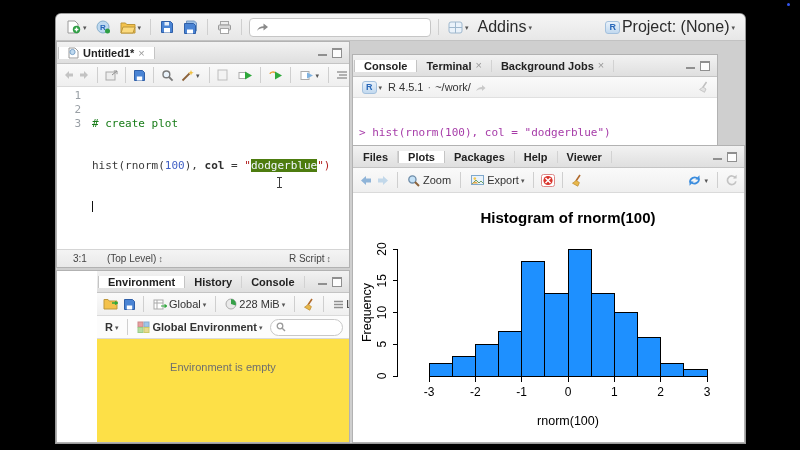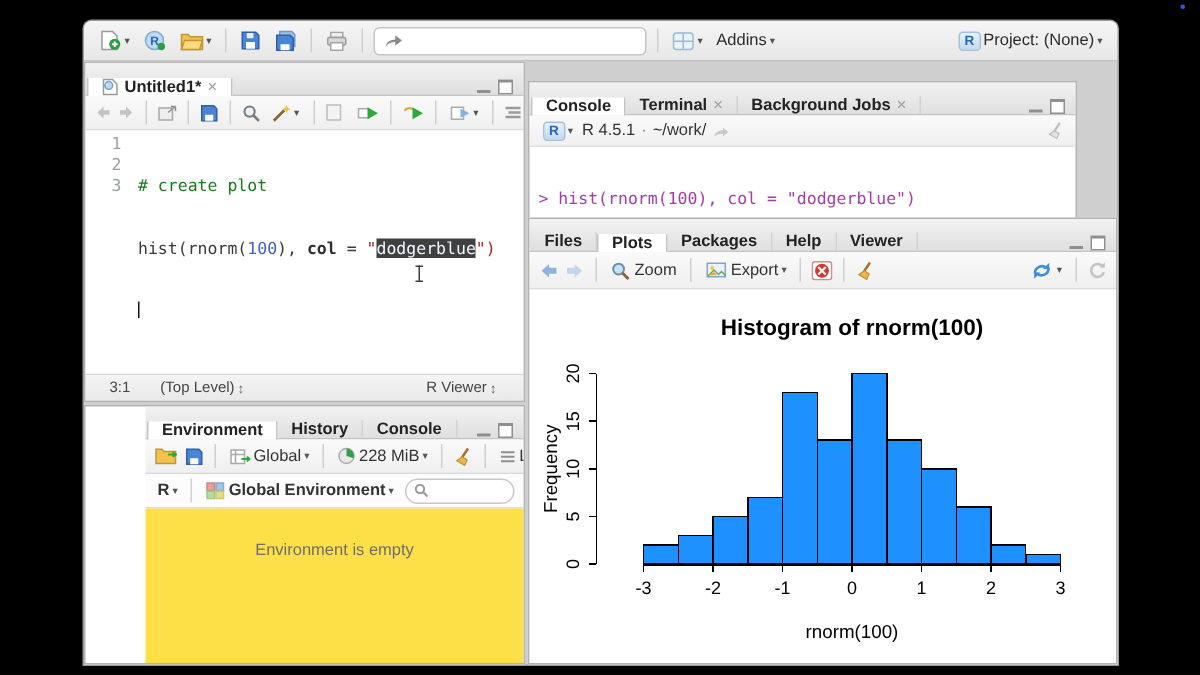--- a/index.html
+++ b/index.html
@@ -12,55 +12,55 @@
            background:linear-gradient(#F5F5F5,#E7E7E7);border-bottom:1px solid #C2C2C2;
            border-radius:5px 5px 0 0;display:flex;align-items:center;padding:0 8px;gap:5px;}
   .vsep{width:1px;height:16px;background:#CFCFCF;margin:0 2px;flex:none;}
   .tbtn{display:flex;align-items:center;gap:2px;padding:1px 2px;border-radius:3px;flex:none;}
   .caret{font-size:7px;color:#555;line-height:1;}
   .gotobox{display:flex;align-items:center;gap:4px;background:#fff;border:1px solid #C6C6C6;
            border-radius:4px;height:17px;width:168px;padding:0 6px;flex:none;}
   .gotobox input{border:none;outline:none;font-size:11px;width:100%;background:transparent;
                  font-family:"Liberation Sans",sans-serif;color:#333;}
   .gotobox input::placeholder{color:#8F8F8F;}
-  .lbl{font-size:11px;color:#2b2b2b;}
+  .lbl{font-size:16px;color:#2b2b2b;}
   .spacer{flex:1;}
   .r-badge{display:inline-block;color:#2766B8;background:linear-gradient(#E8F1FA,#C2D9EF);
            border:1px solid #A3C0DD;border-radius:3px;font-weight:bold;font-size:9px;
            padding:0 3px;line-height:11px;}
   
   .pane{position:absolute;background:#fff;border:1px solid #B2B2B2;box-sizing:border-box;
         display:flex;flex-direction:column;overflow:hidden;}
   #pane-source{left:0;top:27px;width:294px;height:227px;}
   #pane-env{left:0;top:256px;width:294px;height:173px;padding-left:40px;}
   #pane-console{left:296px;top:40px;width:366px;height:102px;}
   #pane-plots{left:296px;top:131px;width:393px;height:298px;}
   .tabbar{height:21px;flex:none;background:linear-gradient(#F2F2F2,#DFDFDF);
-          border-bottom:1px solid #C4C4C4;display:flex;align-items:flex-end;padding-left:1px;}
+          border-bottom:1px solid #C4C4C4;display:flex;align-items:center;padding-left:1px;}
   .tab{display:flex;align-items:center;gap:4px;padding:0 9px;font-size:11px;font-weight:bold;
        color:#222;border-right:1px solid #D2D2D2;position:relative;}
   .tab.active{background:#fff;margin-bottom:-1px;border-right:1px solid #C4C4C4;
               border-left:1px solid #C4C4C4;}
   .tabx{color:#9a9a9a;font-weight:normal;font-size:11px;line-height:1;}
   .winbtns{margin-left:auto;display:flex;align-items:center;gap:5px;padding-right:7px;}
   .win-min{width:9px;height:2px;background:#8f8f8f;margin-top:5px;}
   .win-max{width:8px;height:7px;border:1px solid #8f8f8f;border-top:2px solid #8f8f8f;background:#fdfdfd;}
   .ptool{height:22px;flex:none;background:linear-gradient(#FAFAFA,#EFEFEF);
          border-bottom:1px solid #DADADA;display:flex;align-items:center;padding:0 6px;gap:5px;}
   .ptool .lbl{font-size:11px;color:#333;}
   
   .editor{flex:1;display:flex;font-family:"DejaVu Sans Mono","Liberation Mono",monospace;
           font-size:11px;line-height:14px;padding-top:2px;background:#fff;position:relative;}
   .gutter{width:24px;text-align:right;color:#9aa0a6;padding-right:7px;flex:none;}
   .codelines{padding-left:4px;color:#3a3a3a;white-space:pre;}
   .tok-comment{color:#187C18;}
   .tok-num{color:#3F5FC4;}
   .tok-col{font-weight:bold;color:#2f2f2f;}
   .tok-q{color:#B22222;}
-  .tok-sel{background:#404040;color:#F2F7FF;}
+  .tok-sel{background:#4d7c0f;color:#F2F7FF;}
   .textcaret{display:inline-block;width:1px;height:11px;background:#111;vertical-align:-1px;}
   .ibeam{position:absolute;width:1px;height:11px;background:#3c3c3c;}
   .ibeam:before,.ibeam:after{content:"";position:absolute;left:-2px;width:5px;height:1px;background:#3c3c3c;}
   .ibeam:after{bottom:0;}
   .statusbar{height:17px;flex:none;background:linear-gradient(#F4F4F4,#E9E9E9);
              border-top:1px solid #D5D5D5;display:flex;align-items:center;font-size:10px;
              color:#444;padding:0 16px;gap:6px;}
   .updn{font-size:9px;color:#666;}
   
   .conhead{height:20px;flex:none;background:linear-gradient(#FAFAFA,#F0F0F0);
@@ -282,21 +282,21 @@
       <span class="ibeam" style="left:222px;top:90px;"></span>
     </div>
     <div class="statusbar">
       <span>3:1</span>
       <span class="tbtn" style="margin-left:12px;">
         <span>(Top Level)</span>
         <span class="updn">↕</span>
       </span>
       <span class="spacer"></span>
       <span class="tbtn">
-        <span>R Viewer</span>
+        <span>R Script</span>
         <span class="updn">↕</span>
       </span>
     </div>
   </div>
 
   <div class="pane" id="pane-env">
     <div class="tabbar">
       <div class="tab active">
           <span>Environment</span>
         </div>

